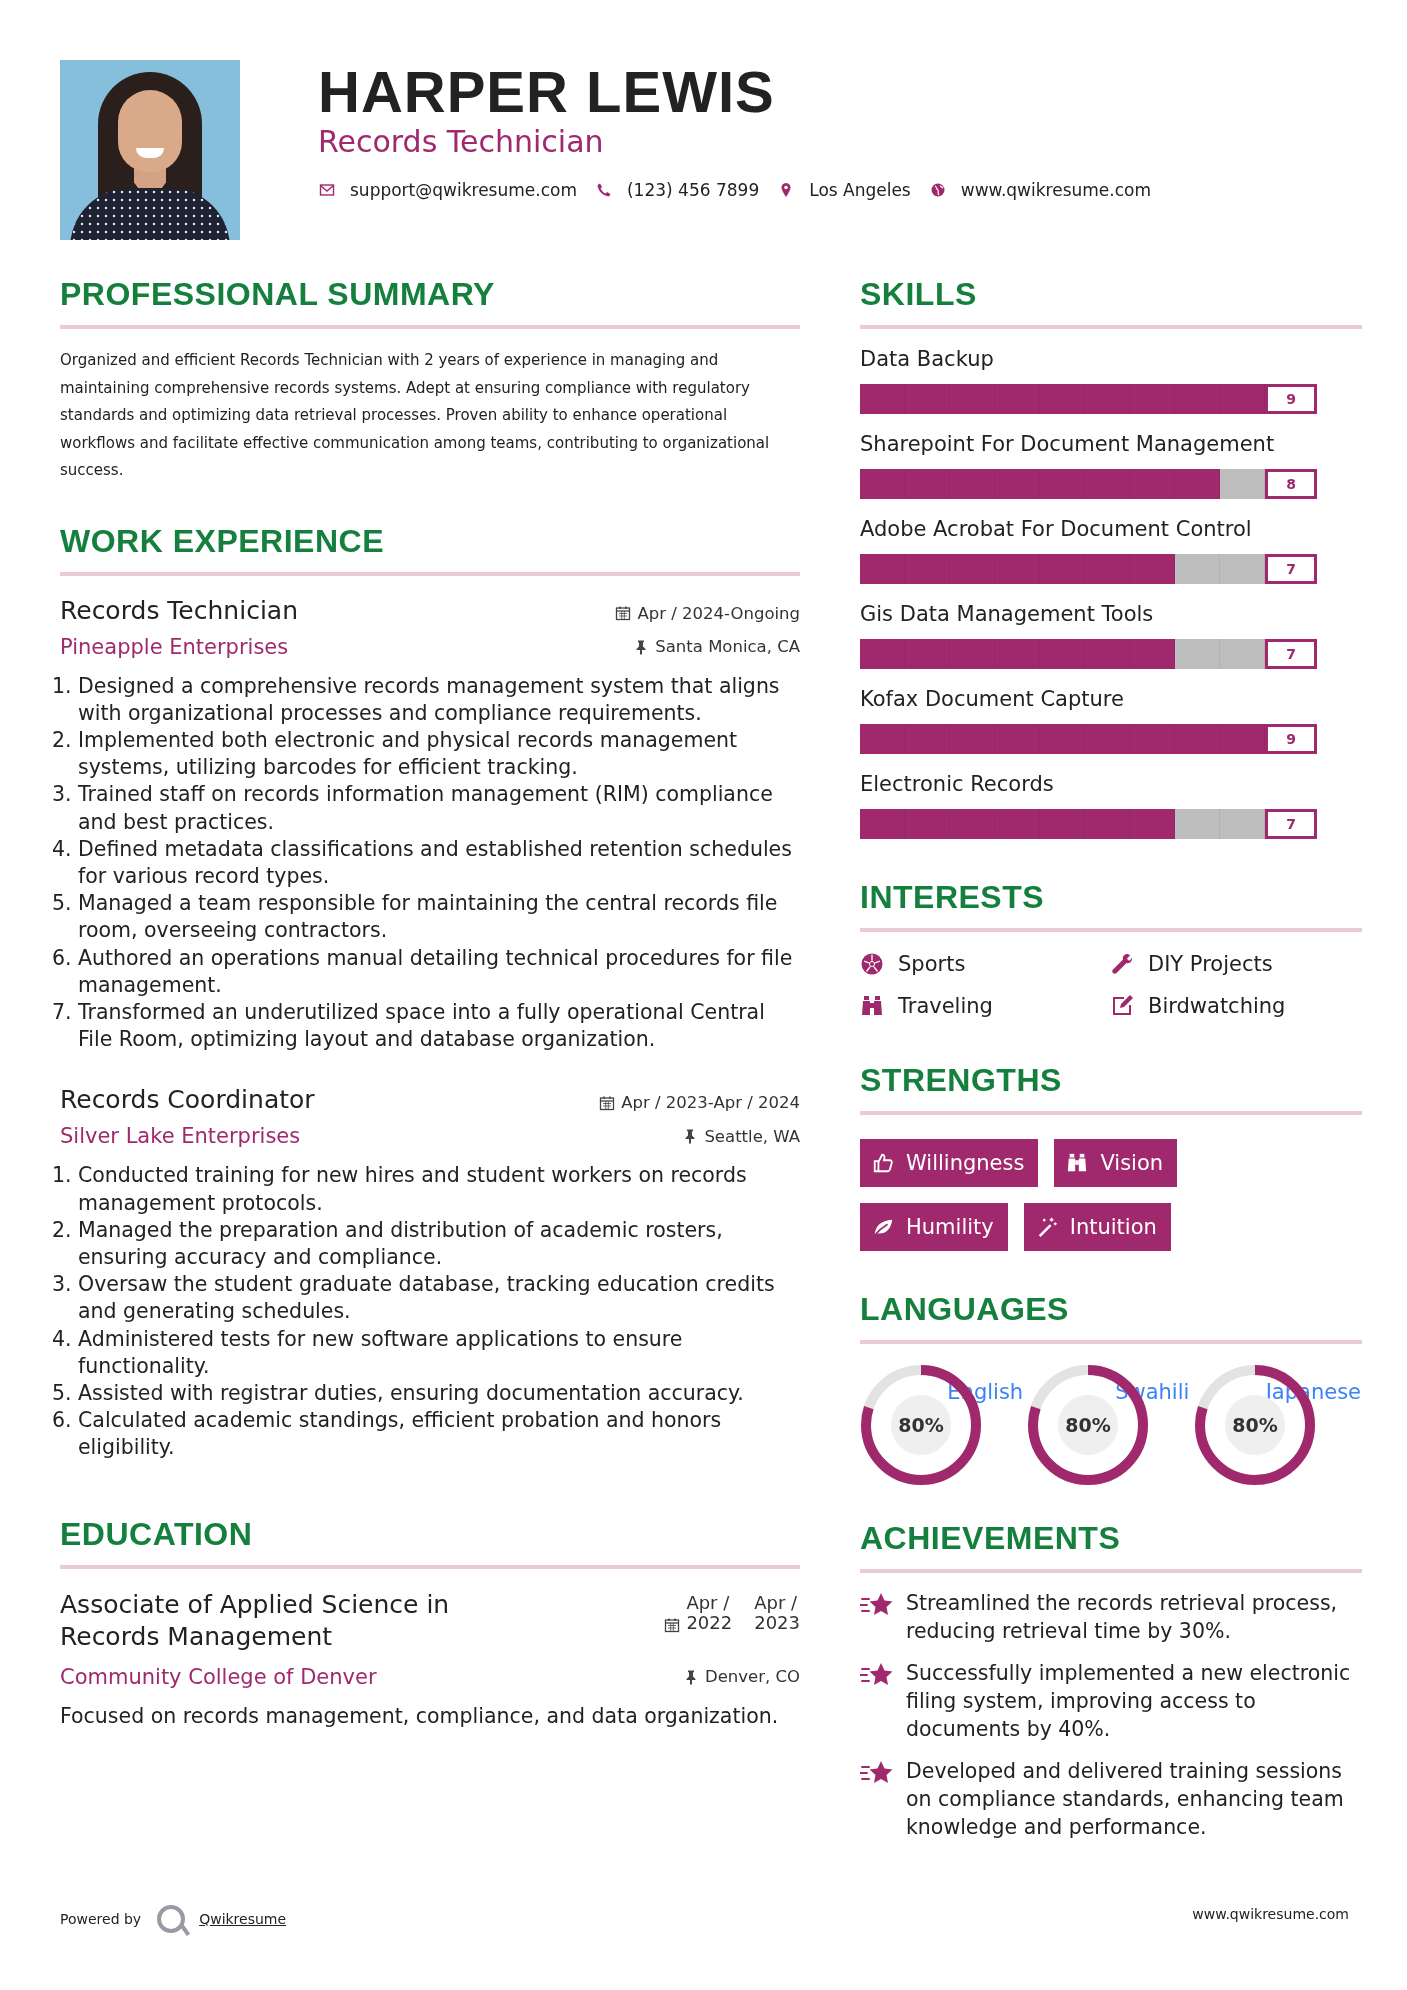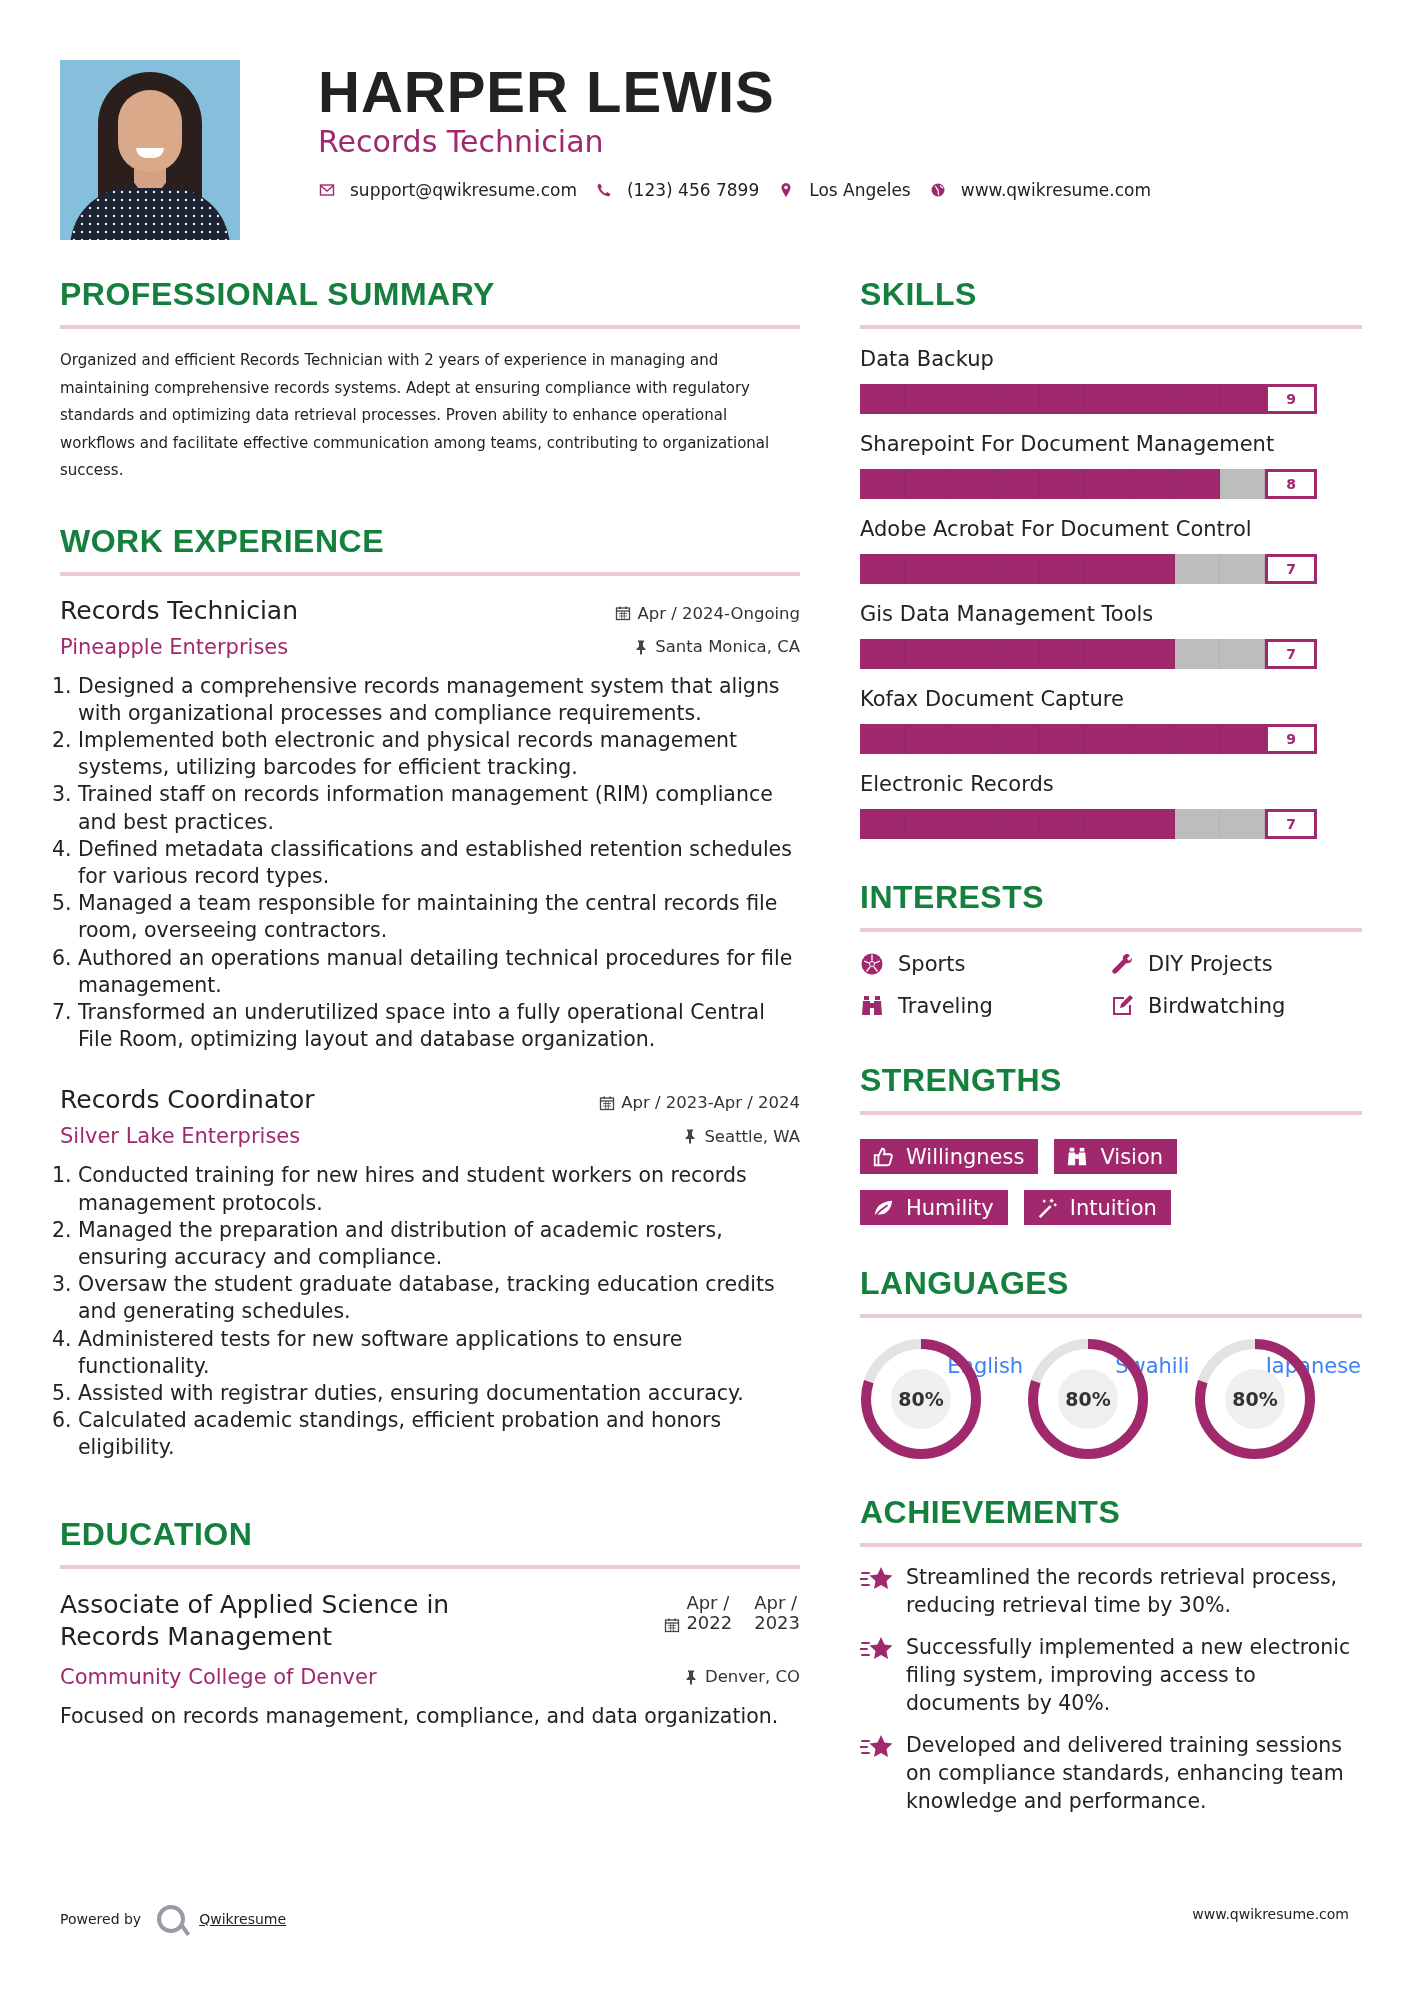--- a/index.html
+++ b/index.html
@@ -67,21 +67,21 @@
   .skill-val { flex: 0 0 52px; height: 30px; border: 3px solid #a0296e; background: #fff; display: flex; align-items: center; justify-content: center; font-size: 14px; font-weight: bold; color: #a0296e; }
 
   
   .interests { display: grid; grid-template-columns: 250px 250px; row-gap: 18px; margin-top: 20px; }
   .interest { display: flex; align-items: center; font-size: 21px; color: #222; }
   .interest .ii { width: 24px; height: 24px; margin-right: 14px; color: #a0296e; display: inline-flex; }
   .interest svg { width: 24px; height: 24px; }
 
   
   .strengths { display: flex; flex-wrap: wrap; gap: 16px 16px; margin-top: 24px; width: 400px; }
-  .badge { display: flex; align-items: center; background: #a0296e; color: #fff; font-size: 21px; height: 35px; padding: 0 14px 0 12px; }
+  .badge { display: flex; align-items: center; background: #a0296e; color: #fff; font-size: 21px; height: 48px; padding: 0 14px 0 12px; }
   .badge .bi { width: 22px; height: 22px; margin-right: 12px; display: inline-flex; color: #fff; }
   .badge svg { width: 22px; height: 22px; }
 
   
   .langs { display: flex; margin-top: 20px; }
   .lang { width: 167px; display: flex; align-items: flex-start; }
   .ring { position: relative; width: 122px; height: 122px; }
   .ring svg { position: absolute; left: 0; top: 0; }
   .ring .pct { position: absolute; left: 31px; top: 31px; width: 60px; height: 60px; border-radius: 50%; background: #efefef; display: flex; align-items: center; justify-content: center; font-size: 19px; font-weight: bold; color: #333; }
   .lang-name { font-size: 21px; color: #3b82f6; margin-top: 16px; width: 122px; text-align: center; }

